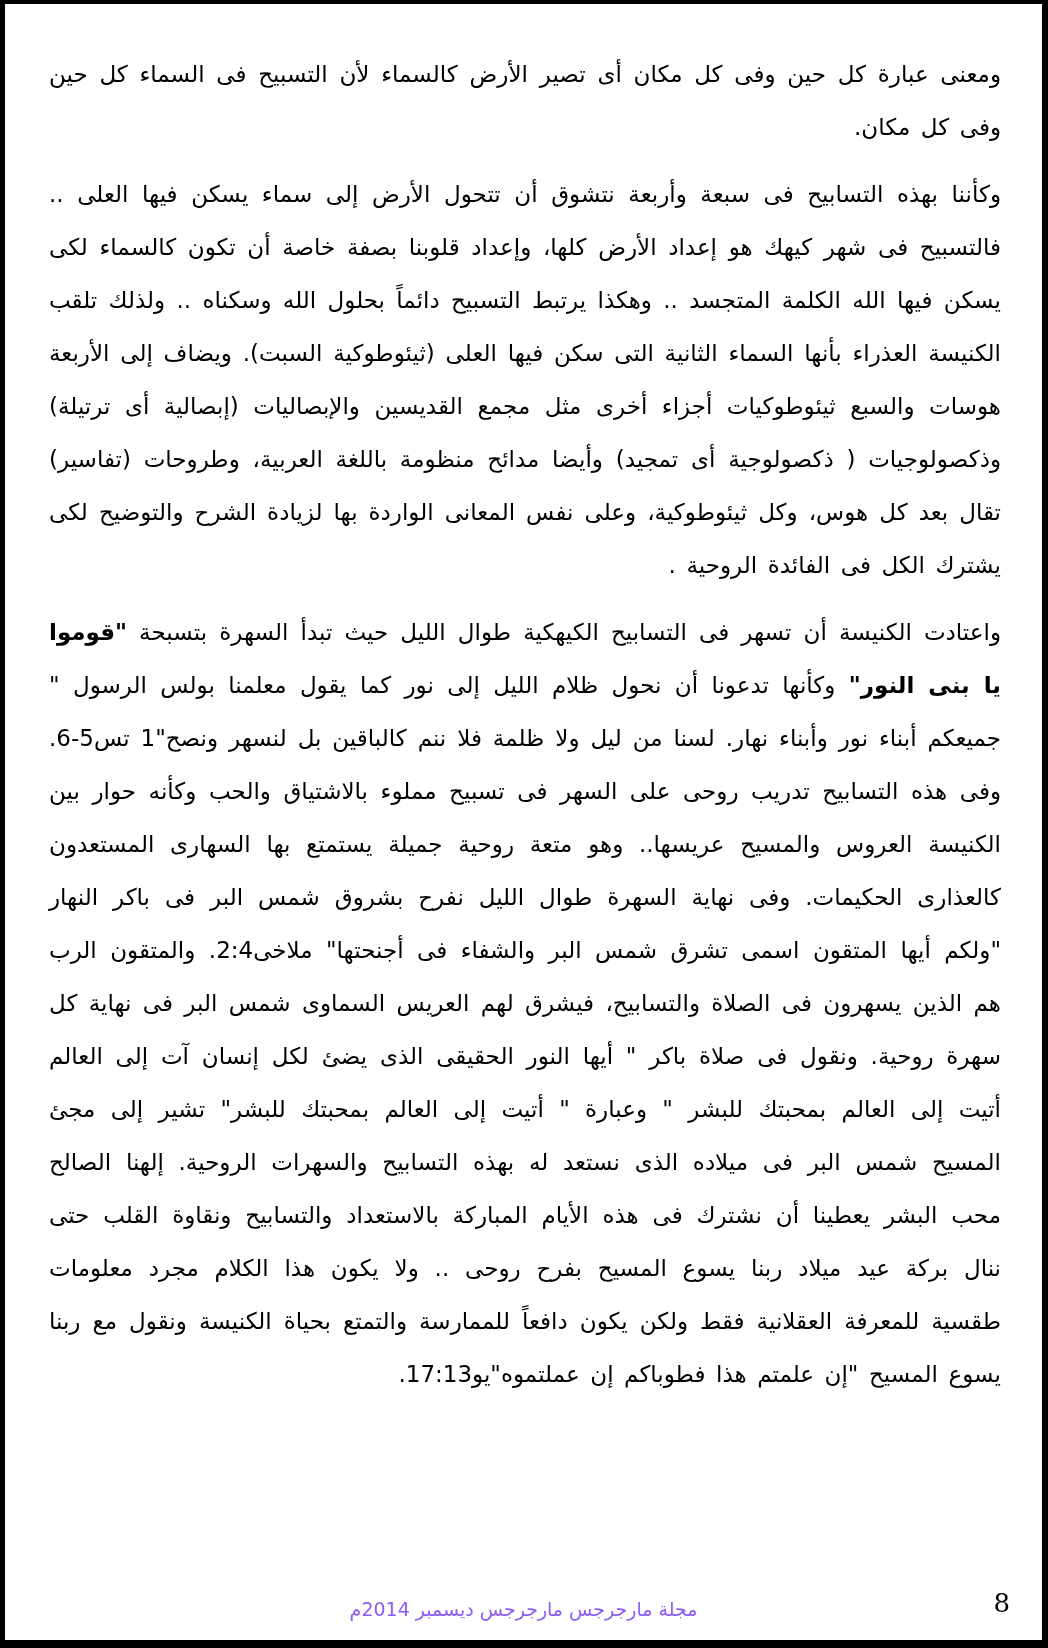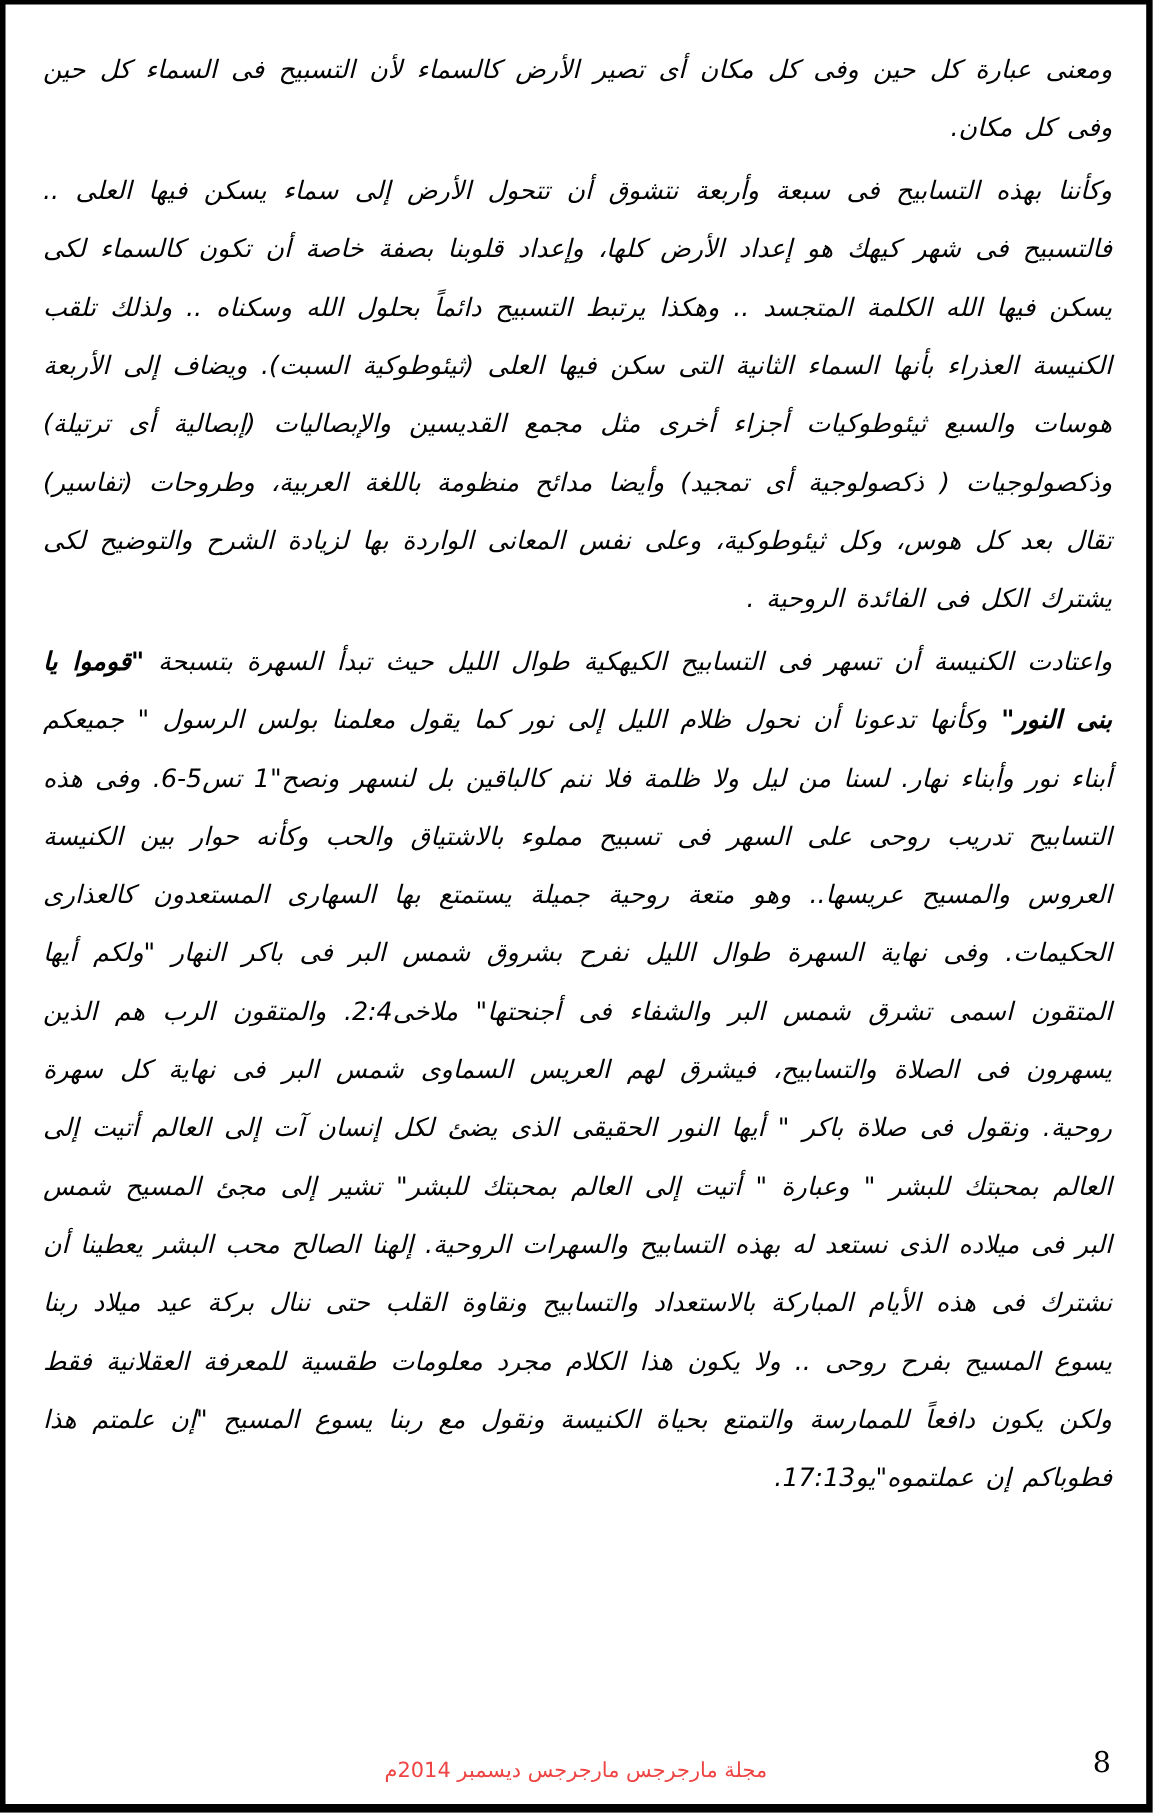--- a/index.html
+++ b/index.html
@@ -27,44 +27,43 @@
     direction: rtl;
     unicode-bidi: embed;
     text-align: justify;
     color: #000;
     font-family: "DejaVu Sans", sans-serif;
     font-size: 23px;
     line-height: 53px;
     word-spacing: 0.14em;
   }
   .body-text p {
-    margin: 4px;
+    margin: 14px;
     padding: 0;
-    font-style: italic;
   }
   .seg-bold {
     font-weight: 700;
   }
   .page-footer {
     position: absolute;
     left: 0;
     right: 0;
     bottom: 14px;
     height: 42px;
   }
   .journal {
     position: absolute;
     left: 50%;
     bottom: 6px;
     transform: translateX(-50%);
     direction: rtl;
     white-space: nowrap;
     font-family: "DejaVu Sans", sans-serif;
     font-size: 19px;
-    color: #ef4444;
+    color: #8b5cf6;
   }
   .pagenum {
     position: absolute;
     right: 32px;
     bottom: 8px;
     font-family: "DejaVu Serif", serif;
     font-size: 26px;
     color: #000;
   }
 </style>

